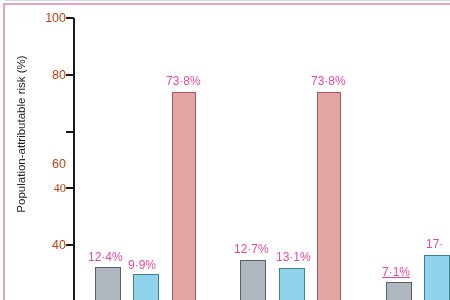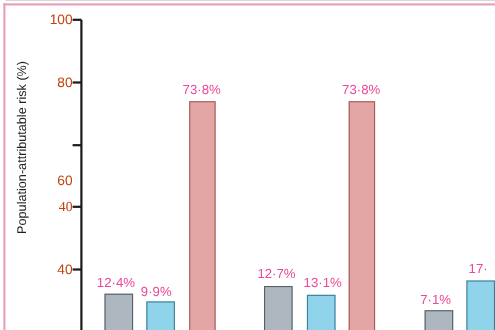--- a/index.html
+++ b/index.html
@@ -110,18 +110,18 @@
       <div class="bar-label" style="left: 128px; top: 259px;">9·9%</div>
       <div class="bar pink" style="left: 172px; width: 24px; top: 92.408px; height: 209.592px;"></div>
       <div class="bar-label" style="left: 166px; top: 75px;">73·8%</div>
       <div class="bar grey" style="left: 240px; width: 26px; top: 260.252px; height: 41.748px;"></div>
       <div class="bar-label" style="left: 234px; top: 243px;">12·7%</div>
       <div class="bar blue" style="left: 279px; width: 26px; top: 267.636px; height: 34.364px;"></div>
       <div class="bar-label" style="left: 276px; top: 251px;">13·1%</div>
       <div class="bar pink" style="left: 317px; width: 24px; top: 92.408px; height: 209.592px;"></div>
       <div class="bar-label" style="left: 311px; top: 75px;">73·8%</div>
       <div class="bar grey" style="left: 386px; width: 26px; top: 281.836px; height: 20.164px;"></div>
-      <div class="bar-label" style="left: 382px; top: 266px;">7·1%</div>
+      <div class="bar-label" style="left: 382px; top: 266px; text-decoration: underline;">7·1%</div>
       <div class="bar blue" style="left: 424px; width: 26px; top: 255.14px; height: 46.86px;"></div>
       <div class="bar-label" style="left: 426px; top: 238px;">17·</div>
     </div>
 
 </div>
 
 </body></html>

